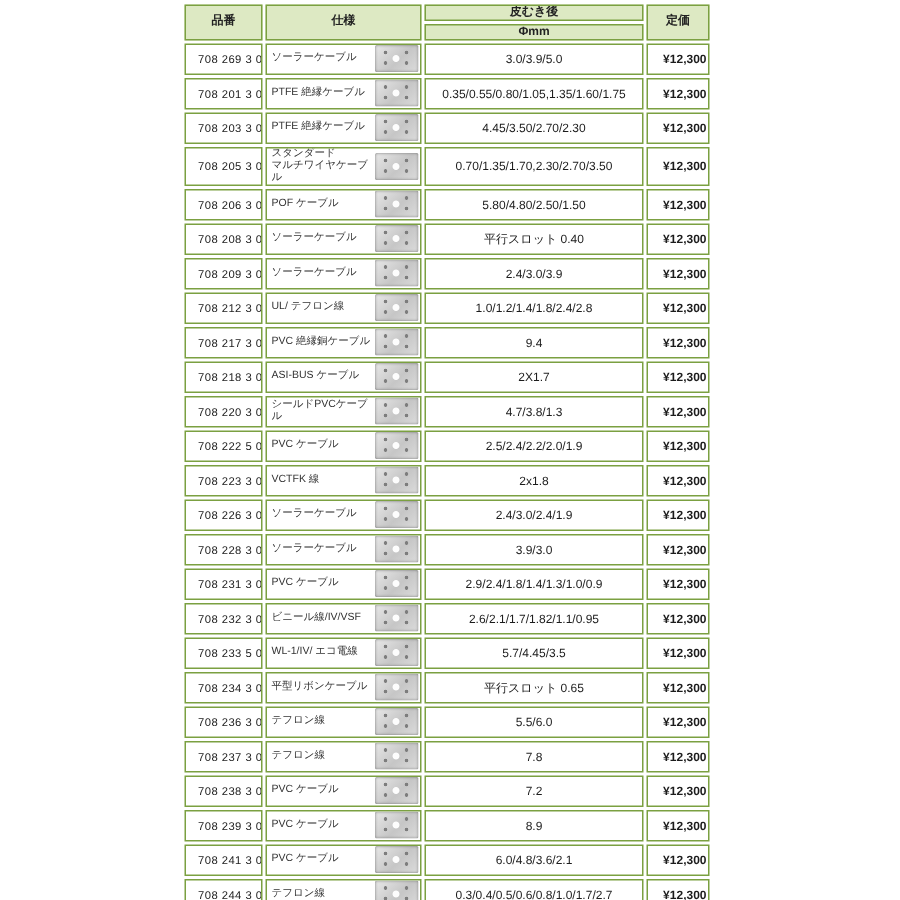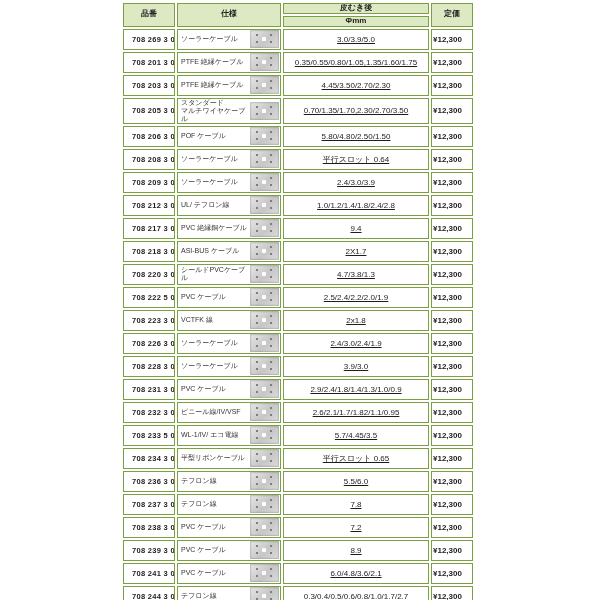--- a/index.html
+++ b/index.html
@@ -14,43 +14,43 @@
     width:352px;table-layout:fixed;background:#ffffff;
   }
   th,td{border:1px solid #7ba041;overflow:hidden;}
   th{
     background:#dde9c3;font-size:8px;font-weight:bold;color:#222;
     padding:0 1px;text-align:center;line-height:1.1;
   }
   thead tr th{height:8px;}
   td{font-size:8px;height:19px;padding:0 2px;background:#ffffff;}
   td.part{
-    font-weight:bold;white-space:nowrap;padding-left:8px;
+    font-weight:normal;white-space:nowrap;padding-left:8px;
     font-size:7.5px;letter-spacing:0.3px;text-align:right;
   }
   td.spec{padding:0 1px 0 3px;}
   .spec-wrap{display:flex;align-items:center;gap:2px;height:100%;}
   .spec-label{
     flex:1 1 auto;font-size:7px;line-height:1.15;color:#333;
     white-space:pre-line;
   }
   .cassette{
     flex:0 0 29px;width:29px;height:18px;border-radius:1px;
     background:
       radial-gradient(circle 1.3px at 7px 5px,  #7d7d7d 1px, transparent 1.4px),
       radial-gradient(circle 1.3px at 7px 12px, #7d7d7d 1px, transparent 1.4px),
       radial-gradient(circle 1.3px at 21px 5px, #7d7d7d 1px, transparent 1.4px),
       radial-gradient(circle 1.3px at 21px 12px,#7d7d7d 1px, transparent 1.4px),
       radial-gradient(circle 2.5px at 14px 9px, #fdfdfd 2px, transparent 2.6px),
       linear-gradient(135deg,#e8e8e8 0%,#c6c6c6 55%,#dcdcdc 100%);
     box-shadow:inset 0 0 2px rgba(90,90,90,.8);
   }
-  td.strip{text-align:center;font-size:8px;white-space:nowrap;text-decoration:underline;}
+  td.strip{text-align:center;font-size:8px;white-space:nowrap;}
   td.price{
-    text-align:left;font-weight:bold;font-size:8px;white-space:nowrap;
+    text-align:right;font-weight:bold;font-size:8px;white-space:nowrap;
     padding:0 1px;
   }
 </style>
 </head>
 <body>
 
 <div class="table-wrap">
   <table>
     <colgroup>
       <col style="width:52px">
@@ -127,21 +127,21 @@
     <td class="price">¥12,300</td>
   </tr>
         <tr>
     <td class="part">708 208 3 0</td>
     <td class="spec">
       <div class="spec-wrap">
         <span class="spec-label">ソーラーケーブル</span>
         <span class="cassette"></span>
       </div>
     </td>
-    <td class="strip">平行スロット 0.64</td>
+    <td class="strip">平行スロット 0.40</td>
     <td class="price">¥12,300</td>
   </tr>
         <tr>
     <td class="part">708 209 3 0</td>
     <td class="spec">
       <div class="spec-wrap">
         <span class="spec-label">ソーラーケーブル</span>
         <span class="cassette"></span>
       </div>
     </td>

